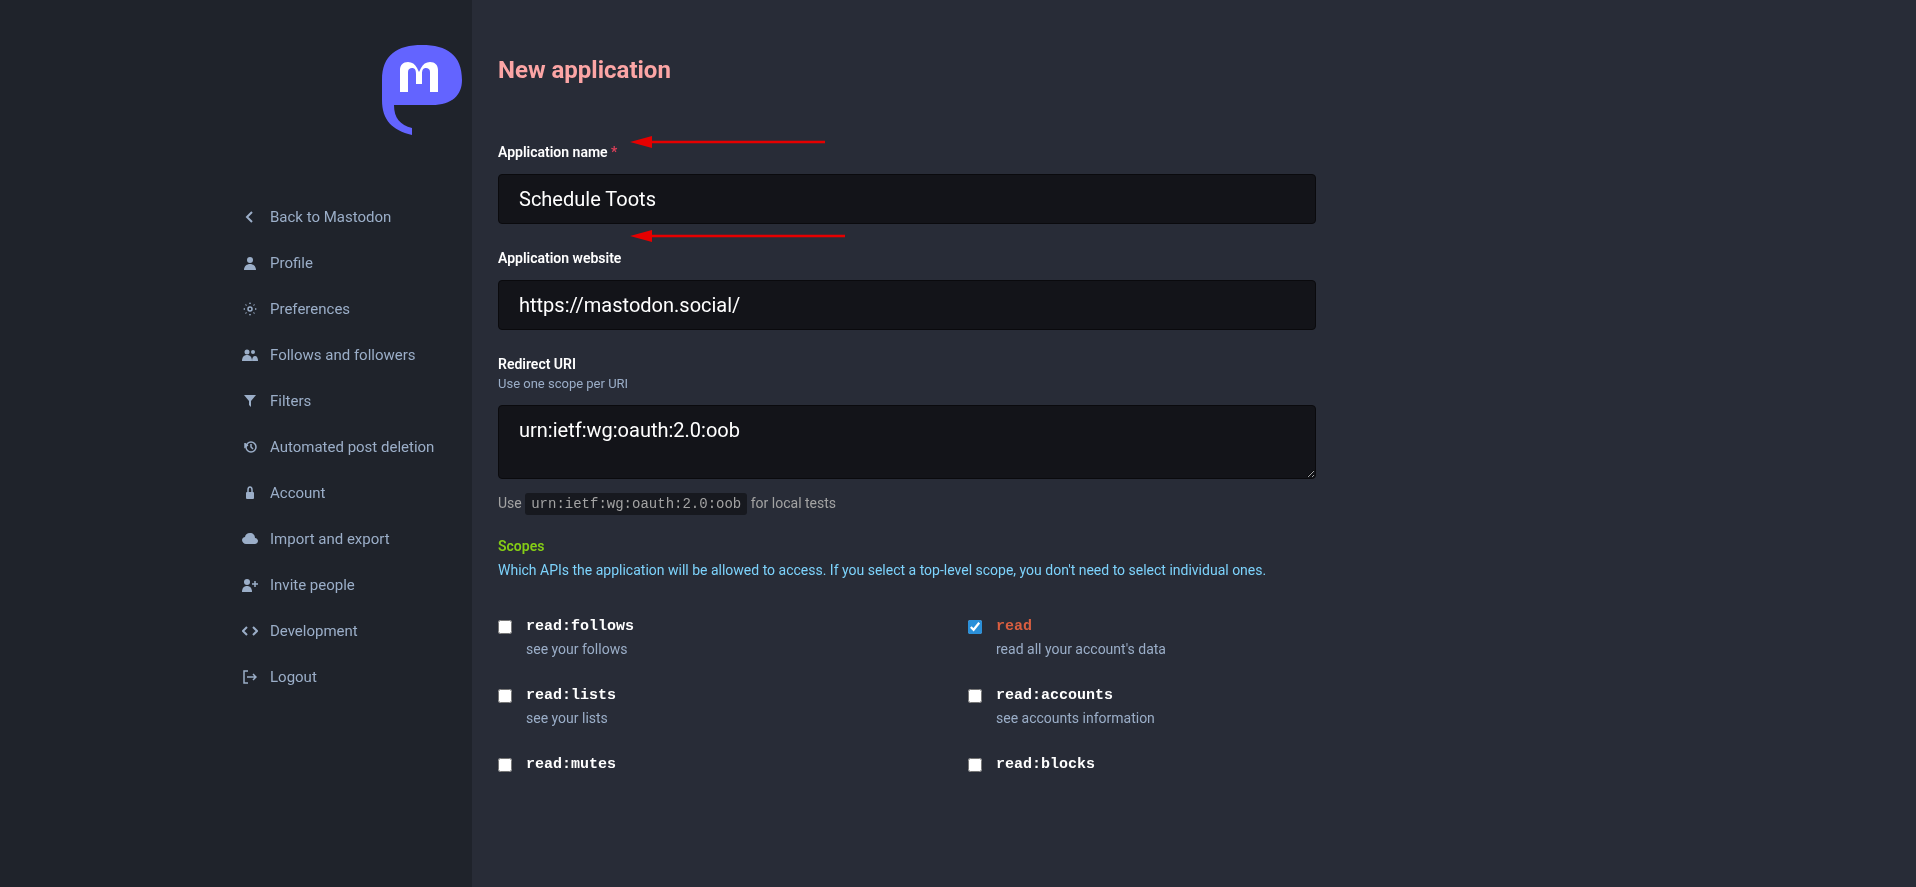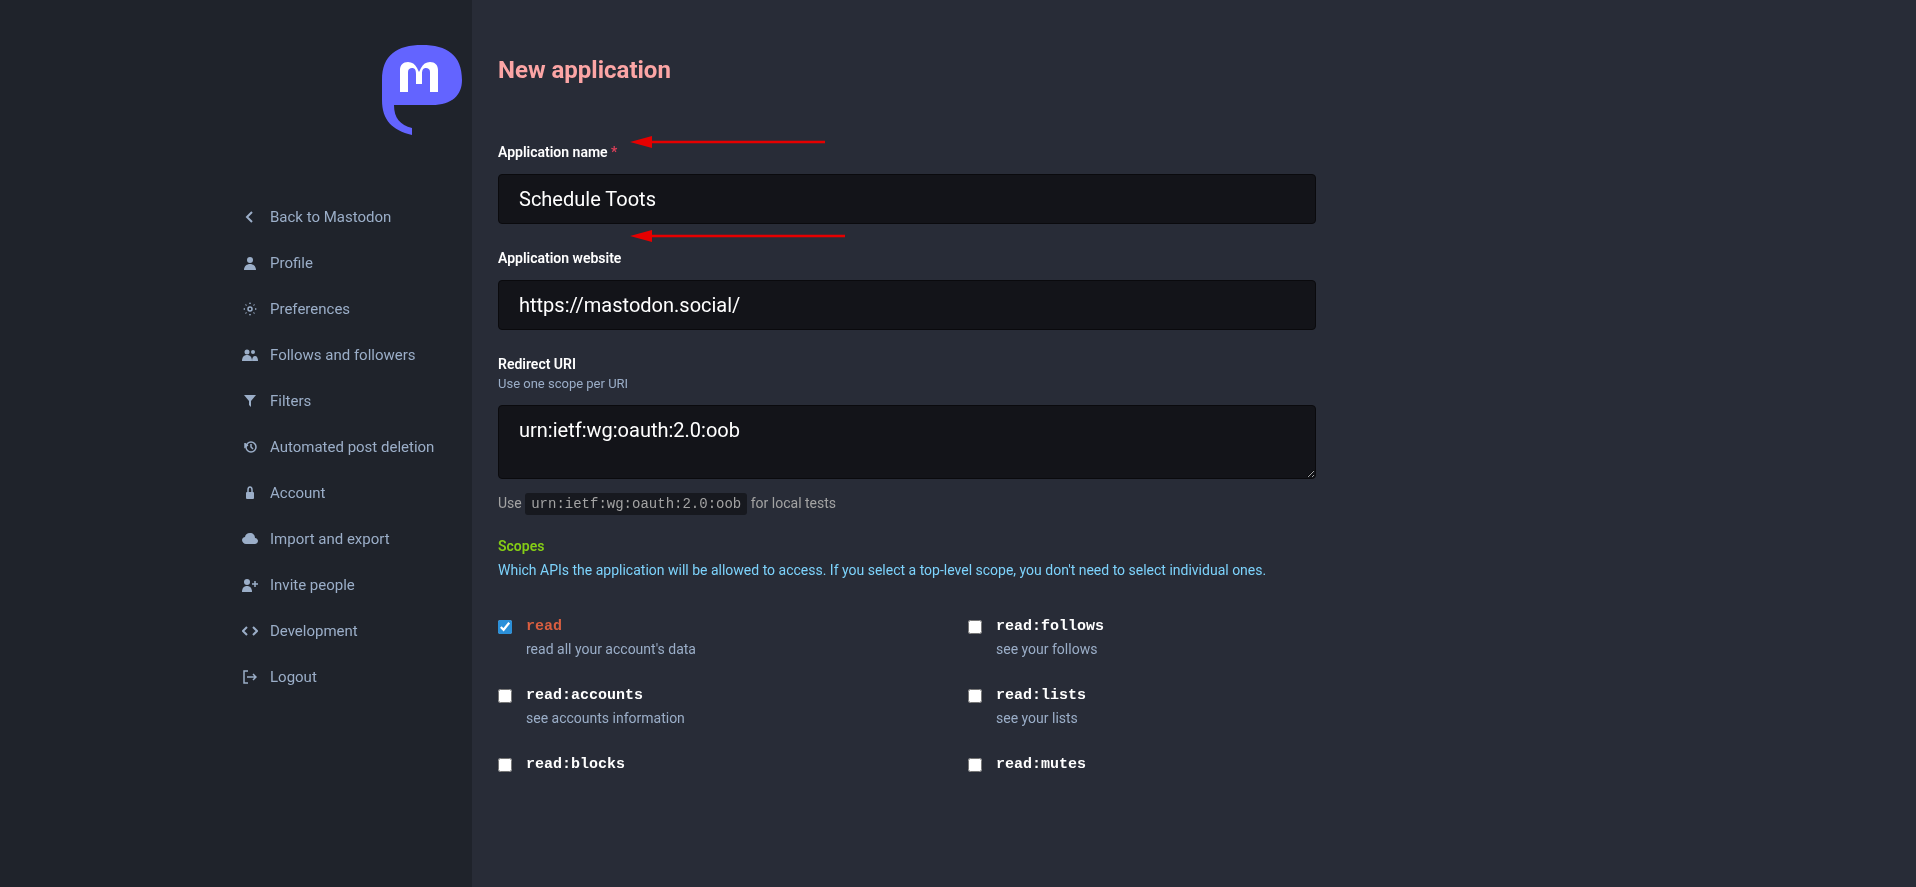--- a/index.html
+++ b/index.html
@@ -309,57 +309,57 @@
         <span> for local tests</span>
       </div>
     </div>
 
     <div class="section-title">Scopes</div>
     <div class="section-hint">Which APIs the application will be allowed to access. If you select a top-level scope, you don't need to select individual ones.</div>
 
     <div class="scopes-grid">
       <div class="scope-column">
         <div class="scope-item">
-          <input type="checkbox" class="scope-checkbox" checked="" style="">
-          <div>
-            <div class="scope-label highlighted">read</div>
-            <div class="scope-desc">read all your account's data</div>
+          <input type="checkbox" class="scope-checkbox" style="">
+          <div>
+            <div class="scope-label">read:follows</div>
+            <div class="scope-desc">see your follows</div>
           </div>
         </div>
         <div class="scope-item">
           <input type="checkbox" class="scope-checkbox" style="">
           <div>
-            <div class="scope-label">read:accounts</div>
-            <div class="scope-desc">see accounts information</div>
+            <div class="scope-label">read:lists</div>
+            <div class="scope-desc">see your lists</div>
           </div>
         </div>
         <div class="scope-item" style="margin-bottom:0;">
           <input type="checkbox" class="scope-checkbox" style="">
           <div>
-            <div class="scope-label">read:blocks</div>
+            <div class="scope-label">read:mutes</div>
           </div>
         </div>
       </div>
       <div class="scope-column">
         <div class="scope-item">
-          <input type="checkbox" class="scope-checkbox" style="">
-          <div>
-            <div class="scope-label">read:follows</div>
-            <div class="scope-desc">see your follows</div>
+          <input type="checkbox" class="scope-checkbox" checked="" style="">
+          <div>
+            <div class="scope-label highlighted">read</div>
+            <div class="scope-desc">read all your account's data</div>
           </div>
         </div>
         <div class="scope-item">
           <input type="checkbox" class="scope-checkbox" style="">
           <div>
-            <div class="scope-label">read:lists</div>
-            <div class="scope-desc">see your lists</div>
+            <div class="scope-label">read:accounts</div>
+            <div class="scope-desc">see accounts information</div>
           </div>
         </div>
         <div class="scope-item" style="margin-bottom:0;">
           <input type="checkbox" class="scope-checkbox" style="">
           <div>
-            <div class="scope-label">read:mutes</div>
+            <div class="scope-label">read:blocks</div>
           </div>
         </div>
       </div>
     </div>
   </div>
 </div>
 
 </body></html>

